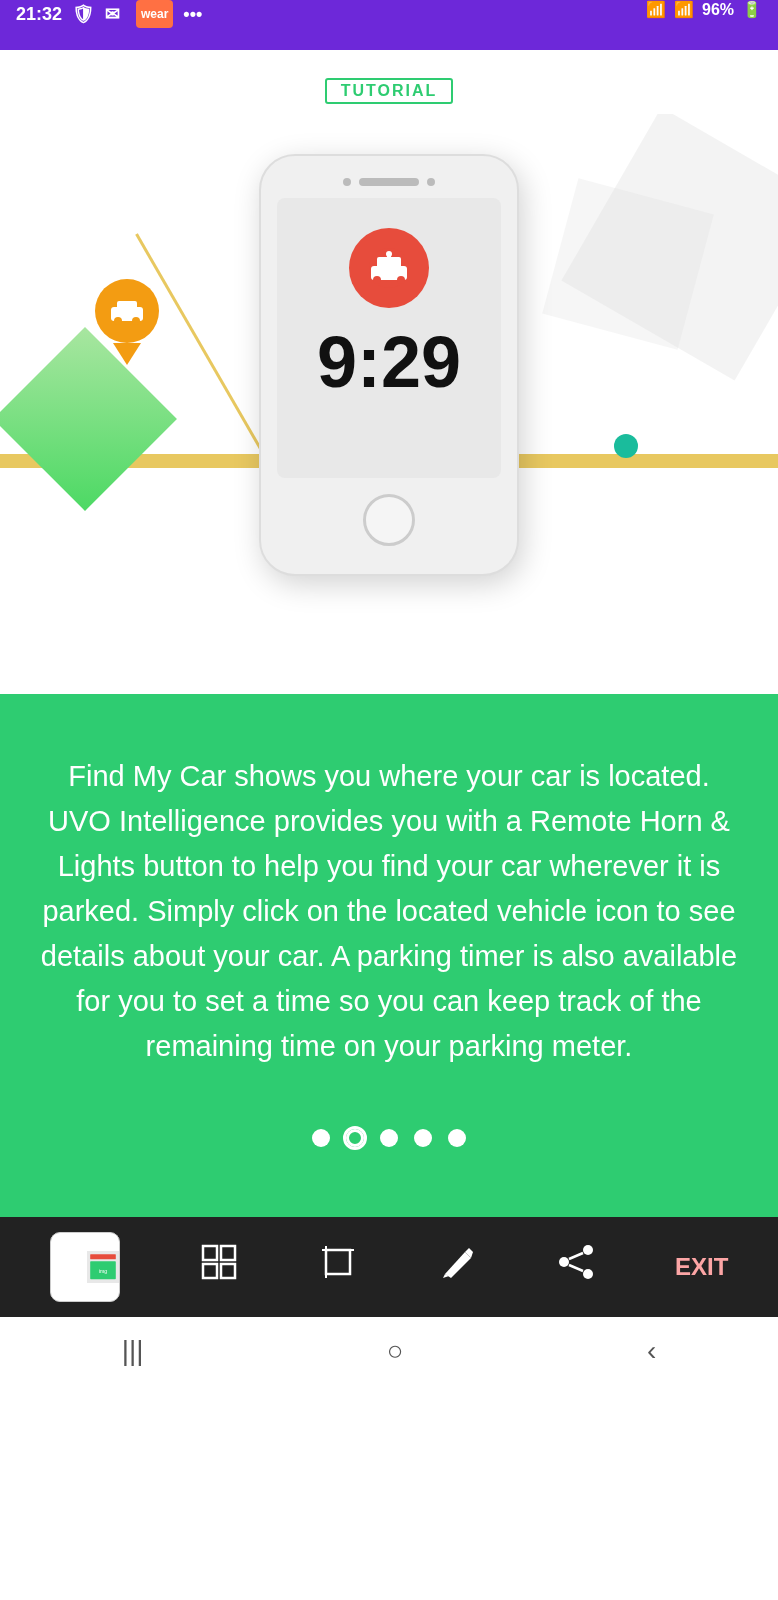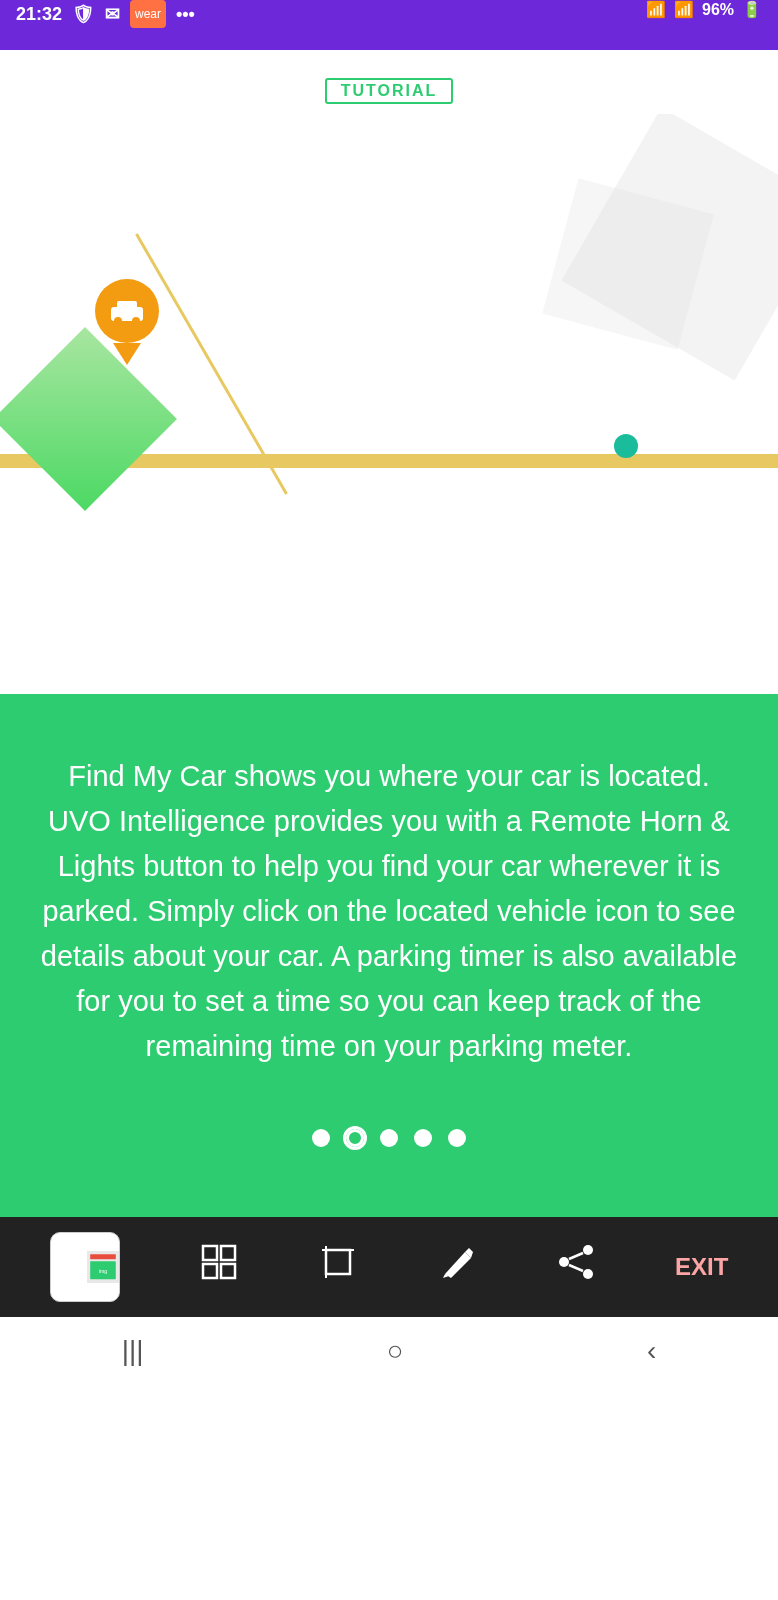--- a/index.html
+++ b/index.html
@@ -25,21 +25,22 @@
       font-size: 18px;
       font-weight: bold;
     }
     .status-left { display: flex; align-items: center; gap: 10px; }
     .status-right { display: flex; align-items: center; gap: 8px; font-size: 16px; }
     .wear-badge {
       background: #ff7043;
       border-radius: 4px;
       padding: 7px 5px;
       font-size: 12px;
-      font-weight: normal;
+      font-weight: bold;
+      margin-left: 6px;
     }
 
     
     .header-area {
       background: #fff;
       text-align: center;
       padding: 28px 20px 0;
     }
     .tutorial-badge {
       display: inline-block;
@@ -351,20 +352,44 @@
         <rect x="8" y="4" width="20" height="10" rx="2" fill="white"></rect>
         <circle cx="9" cy="24" r="4" fill="#f39c12"></circle>
         <circle cx="27" cy="24" r="4" fill="#f39c12"></circle>
       </svg>
     </div>
     <div class="map-pin-tail"></div>
   </div>
 
   <div class="teal-dot"></div>
 
+  <div class="phone-mockup">
+    <div class="phone-outer">
+      <div class="phone-speaker">
+        <div class="speaker-dot"></div>
+        <div class="speaker-bar"></div>
+        <div class="speaker-dot"></div>
+      </div>
+      <div class="phone-screen">
+        <div class="red-icon-circle">
+          <svg width="52" height="42" viewBox="0 0 52 42">
+            <circle cx="26" cy="21" r="20" fill="#e74c3c"></circle>
+            <rect x="8" y="19" width="36" height="14" rx="3" fill="white"></rect>
+            <rect x="14" y="10" width="24" height="12" rx="2" fill="white"></rect>
+            <circle cx="14" cy="33" r="4" fill="#e74c3c"></circle>
+            <circle cx="38" cy="33" r="4" fill="#e74c3c"></circle>
+            <circle cx="26" cy="7" r="3" fill="white"></circle>
+            <rect x="24" y="7" width="4" height="6" fill="white"></rect>
+          </svg>
+        </div>
+        <div class="phone-time">9:29</div>
+      </div>
+      <div class="phone-home-btn"></div>
+    </div>
+  </div>
 </div>
 
 <div class="green-section">
   <p class="description-text">Find My Car shows you where your car is located. UVO Intelligence provides you with a Remote Horn &amp; Lights button to help you find your car wherever it is parked. Simply click on the located vehicle icon to see details about your car. A parking timer is also available for you to set a time so you can keep track of the remaining time on your parking meter.</p>
 
   <div class="page-dots">
     <div class="dot filled"></div>
     <div class="dot active"></div>
     <div class="dot filled"></div>
     <div class="dot filled"></div>

